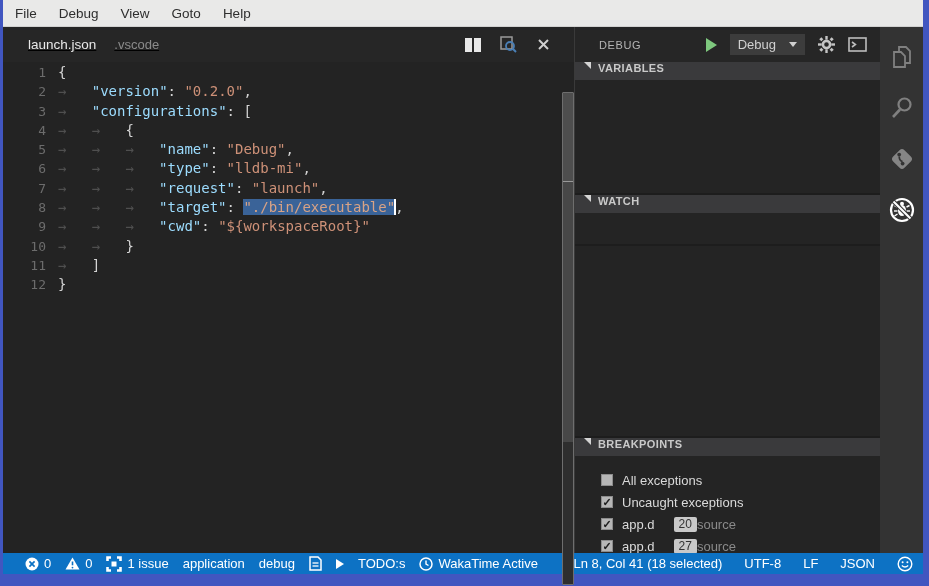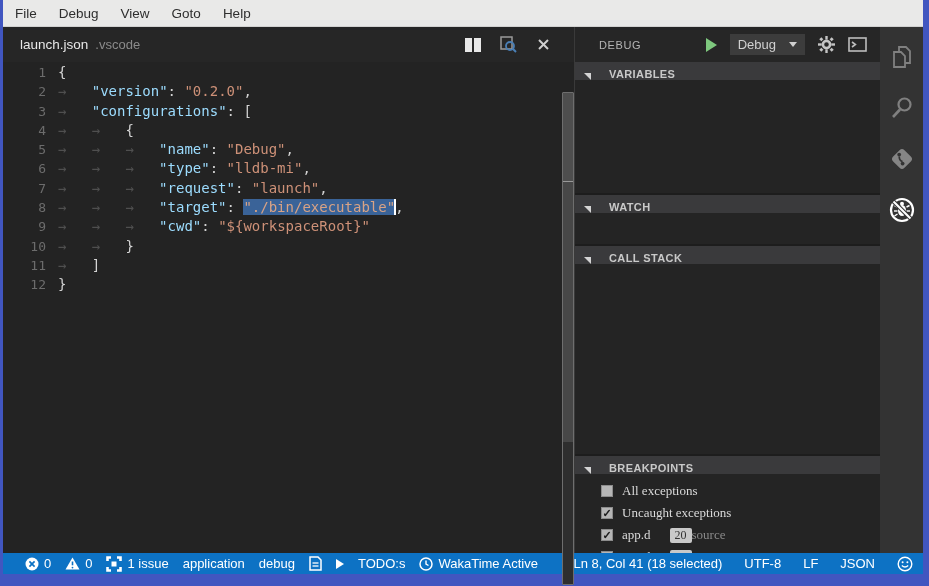--- a/index.html
+++ b/index.html
@@ -10,21 +10,21 @@
   
   .menubar { height:27px; background:#e9e9e8; border-bottom:1px solid #d2d2d1; display:flex; align-items:center; padding-left:1px; flex:none; }
   .menu-item { padding:0 11px; font-size:13.5px; color:#2e2e2e; height:100%; display:flex; align-items:center; cursor:default; }
 
   
   .main { flex:1; display:flex; min-height:0; }
 
   
   .editor-pane { flex:1; display:flex; flex-direction:column; position:relative; background:#232323; min-width:0; }
   .tabbar { height:35px; background:#262626; display:flex; align-items:center; justify-content:space-between; flex:none; }
-  .tab { display:flex; align-items:baseline; padding-left:17px; gap:7px; height:100%; align-items:center; }
+  .tab { display:flex; align-items:baseline; padding-left:25px; gap:18px; height:100%; align-items:center;text-decoration:underline; }
   .tab-name { color:#e8e8e8; font-size:13.5px; }
   .tab-path { color:#8b8b8b; font-size:13px; }
   .editor-actions { display:flex; align-items:center; gap:17px; padding-right:22px; }
   .editor-actions .icon { width:18px; height:18px; display:flex; align-items:center; justify-content:center; }
 
   .code-area { flex:1; padding-top:1px; position:relative; font-family:"DejaVu Sans Mono", monospace; }
   .code-line { height:19.3px; line-height:19.3px; white-space:pre; font-size:14px; }
   .line-num { display:inline-block; width:43px; text-align:right; color:#6c6c6c; font-size:13px; }
   .line-content { margin-left:12px; }
   .tok-t { display:inline-block; width:4ch; color:#4f4f4f; }
@@ -42,28 +42,28 @@
 
   
   .sidebar { width:306px; flex:none; background:#242424; border-left:1px solid #3a3a3a; display:flex; flex-direction:column; }
   .debug-toolbar { height:35px; flex:none; display:flex; align-items:center; padding:0 13px 0 24px; background:#262626; }
   .debug-title { font-size:11px; color:#b5b5b5; letter-spacing:0.6px; }
   .toolbar-right { margin-left:auto; display:flex; align-items:center; gap:13px; }
   .play-btn { width:0; height:0; border-left:11px solid #7ec87e; border-top:7px solid transparent; border-bottom:7px solid transparent; }
   .config-select { display:flex; align-items:center; background:#3c3c3c; height:21px; padding:0 8px; gap:13px; color:#d0d0d0; font-size:13px; }
   .caret-down { width:0; height:0; border-top:5px solid #d0d0d0; border-left:4px solid transparent; border-right:4px solid transparent; }
 
-  .section-header { height:18px; flex:none; background:#3a3a3c; color:#c9c9c9; font-size:11px; font-weight:bold; letter-spacing:0.4px; display:flex; align-items:flex-end; gap:18px; padding-left:9px; }
+  .section-header { height:18px; flex:none; background:#3a3a3c; color:#c9c9c9; font-size:11px; font-weight:bold; letter-spacing:0.4px; display:flex; align-items:flex-start; gap:7px; padding-left:9px; }
   .section-header + .section-body { background:#242424; }
   .twistie { width:0; height:0; border-top:7px solid #d4d4d4; border-left:7px solid transparent; }
   .section-gap { height:2px; background:#1d1d1d; flex:none; }
   .body-variables { height:113px; flex:none; }
   .body-watch { height:31px; flex:none; }
   .body-callstack { height:190px; flex:none; }
-  .body-breakpoints { flex:1; padding-top:6px;font-family:Liberation Serif, serif; }
+  .body-breakpoints { flex:1; padding-top:13px; }
 
   .bp-row { height:22px; display:flex; align-items:center; padding-left:26px; font-size:13px; color:#dadada; }
   .bp-check { width:12px; height:12px; background:#b6b6b6; border:1px solid #8c8c8c; margin-right:9px; font-size:11px; line-height:10px; text-align:center; color:#1d1d1d; font-weight:bold; flex:none; }
   .bp-badge { margin-left:19px; background:#c9c9c9; color:#333; font-size:12px; padding:0 5px; height:15px; line-height:15px; border-radius:2px; }
   .bp-origin { color:#8a8a8a; }
 
   
   .activitybar { width:43px; flex:none; background:#333333; display:flex; flex-direction:column; align-items:center; padding-top:4px; }
   .activity-item { width:43px; height:51px; display:flex; align-items:center; justify-content:center; }
 
@@ -183,24 +183,20 @@
         <div class="section-body body-variables"></div>
 
         <div class="section-gap"></div>
         <div class="section-header">
           <span class="twistie"></span>
           <span>WATCH</span>
         </div>
         <div class="section-body body-watch"></div>
 
         <div class="section-gap"></div>
-        <div class="section-header">
-          <span class="twistie"></span>
-          <span>CALL STACK</span>
-        </div>
         <div class="section-body body-callstack"></div>
 
         <div class="section-gap"></div>
         <div class="section-header">
           <span class="twistie"></span>
           <span>BREAKPOINTS</span>
         </div>
         <div class="section-body body-breakpoints">
             <div class="bp-row">
               <span class="bp-check"></span>

